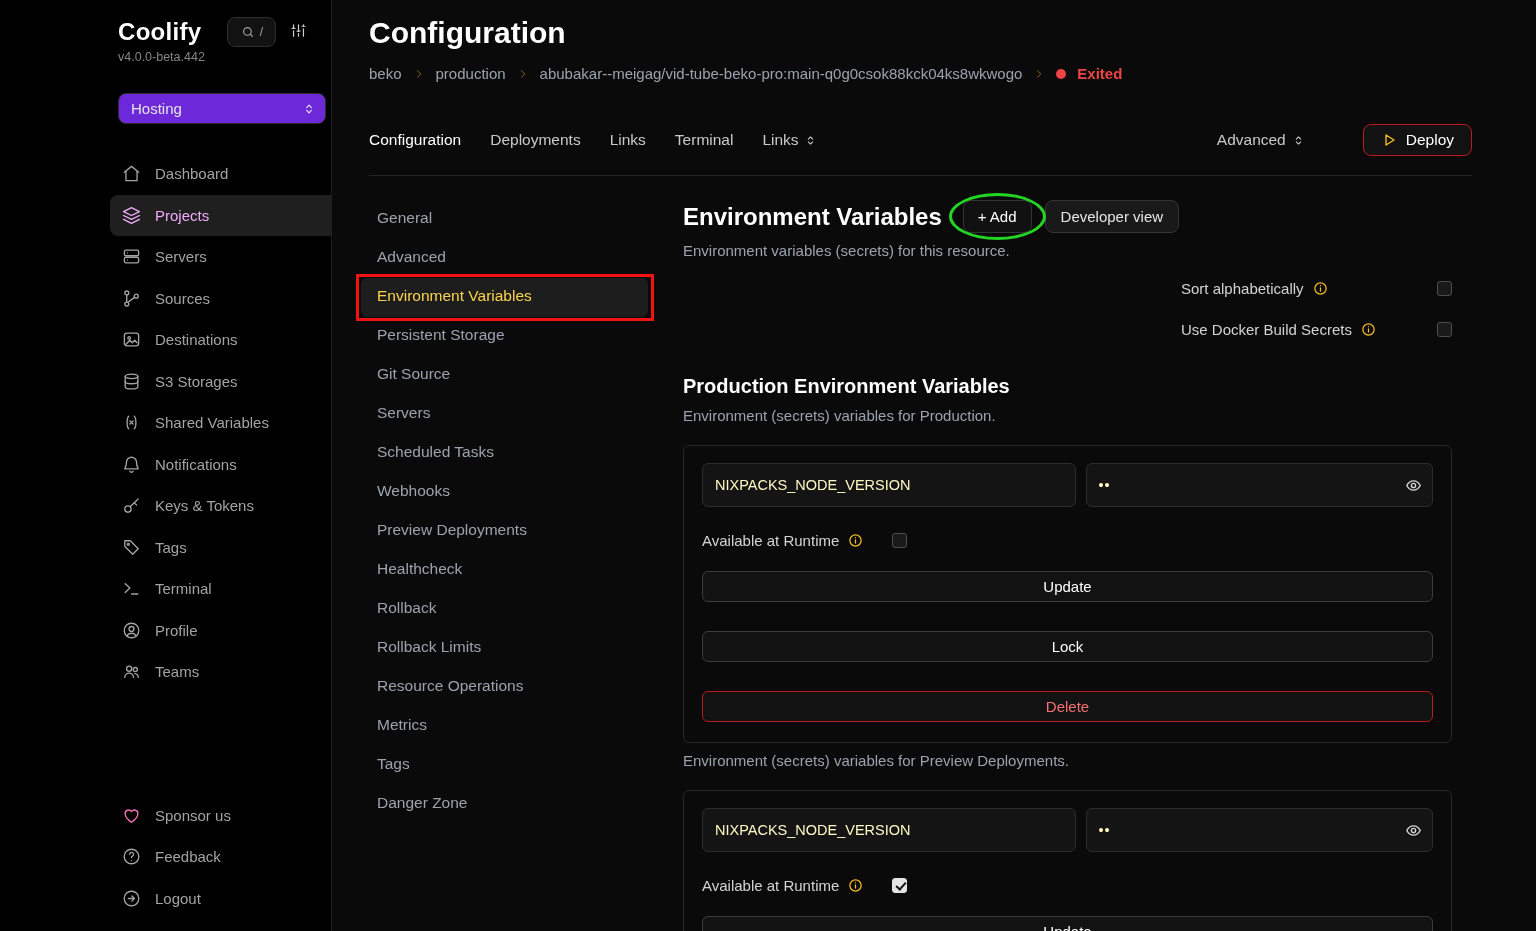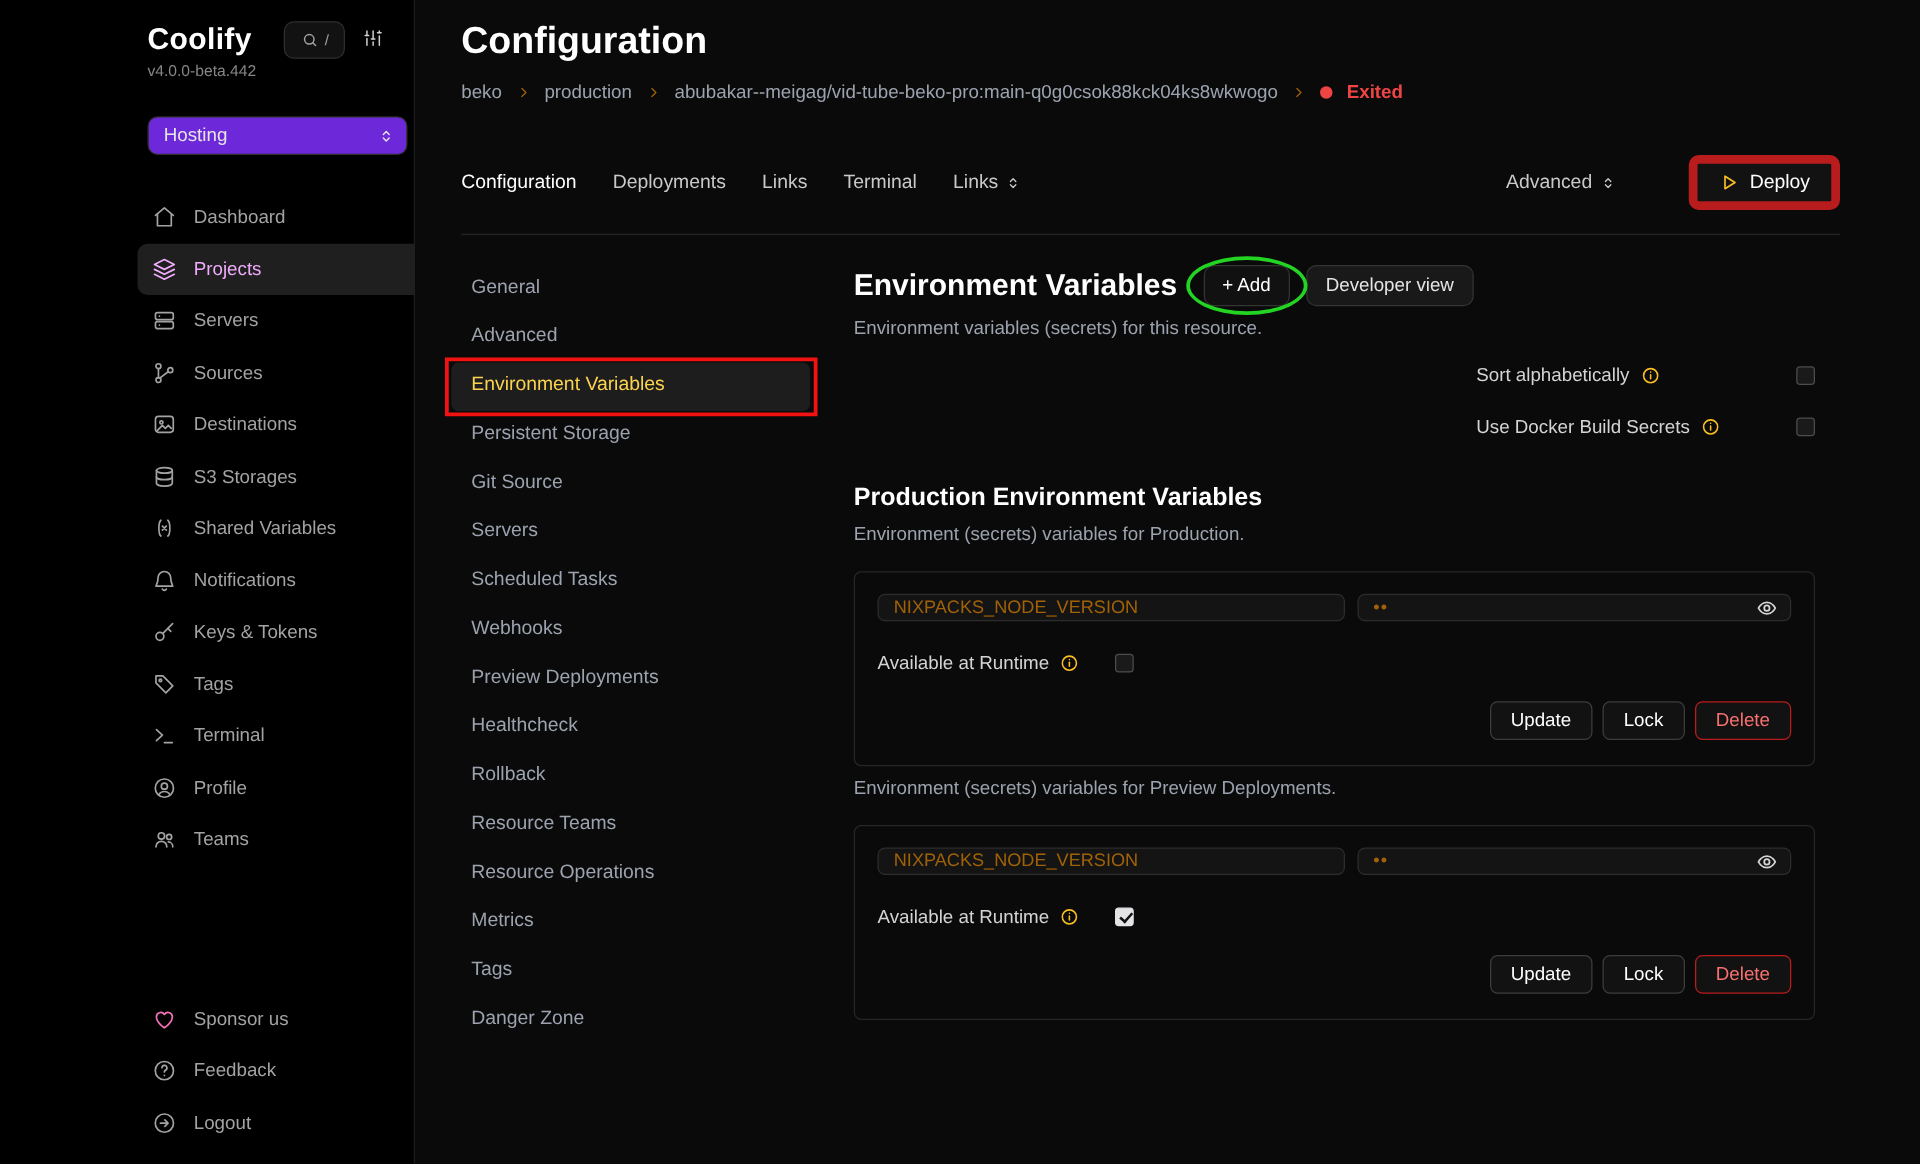--- a/index.html
+++ b/index.html
@@ -44,21 +44,21 @@
   .status-dot { width:10px; height:10px; border-radius:50%; background:#ef4444; }
   .status-text { color:#ef4444; font-weight:600; }
 
   .tabbar { margin:42px 64px 0 37px; display:flex; align-items:center; gap:29px;
     font-size:15.5px; color:#c9c9c9; padding-bottom:19px; border-bottom:1px solid #242424; }
   .tab { cursor:pointer; display:flex; align-items:center; gap:5px; }
   .tab.current { color:#fff; }
   .tab-spacer { flex:1; }
   .advanced-toggle { display:flex; align-items:center; gap:6px; cursor:pointer; color:#c9c9c9; }
   .deploy-btn { margin-left:29px; display:flex; align-items:center; gap:9px; background:#121212;
-    border:7px solid #b91c1c; border-radius:8px; padding:6px 17px; color:#fff;
+    border:1px solid #b91c1c; border-radius:8px; padding:6px 17px; color:#fff;
     font-size:15.5px; cursor:pointer; }
   .deploy-btn .ic-sm { color:#fbbf24; width:16px; height:16px; }
 
   .content { display:flex; padding:24px 64px 0 29px; flex:1; min-height:0; }
 
   
   .subnav { width:287px; margin-right:35px; display:flex; flex-direction:column;
     font-size:15.5px; color:#9ca3af; position:relative; flex:none; }
   .subnav-item { padding:9px 16px; border-radius:6px; cursor:pointer; height:39px; }
   .subnav-item.active { background:#1d1d1d; color:#fcd34d; }
@@ -87,30 +87,30 @@
   .cb { width:15px; height:15px; border:1px solid #4d4d4d; border-radius:3px;
     background:#1a1a1a; cursor:pointer; position:relative; flex:none; }
   .cb.checked { background:#e4e4e7; border-color:#e4e4e7; }
   .cb.checked::after { content:""; position:absolute; left:4.5px; top:1px; width:4px;
     height:8px; border:solid #111; border-width:0 2px 2px 0; transform:rotate(42deg); }
 
   .section-title { margin-top:37px; font-size:20px; font-weight:700; color:#fff; }
   .section-sub { margin-top:9px; font-size:15px; color:#9ca3af; }
   .var-card { margin-top:21px; border:1px solid #272727; border-radius:6px; padding:17px 18px 20px; }
   .inputs-row { display:flex; gap:10px; }
-  .txt { flex:1; height:22px; background:#141414; border:1px solid #2d2d2d; border-radius:6px;
-    padding:0 12px; color:#a16207; font-size:14.5px; outline:none; min-width:0;
+  .txt { flex:1; height:44px; background:#141414; border:1px solid #2d2d2d; border-radius:6px;
+    padding:0 12px; color:#fef9c3; font-size:14.5px; outline:none; min-width:0;
     font-family:"Liberation Sans","DejaVu Sans",sans-serif; }
   .value-wrap { flex:1; position:relative; display:flex; align-items:center; }
   .value-wrap .txt { width:100%; padding-right:42px; letter-spacing:1px; }
   .eye-btn { position:absolute; right:11px; background:none; border:none; color:#d4d4d4;
     cursor:pointer; display:flex; }
   .runtime-row { margin-top:25px; display:flex; align-items:center; font-size:15px; color:#d4d4d4; }
   .runtime-left { width:190px; display:flex; align-items:center; gap:9px; }
-  .card-buttons { margin-top:22px; display:flex; justify-content:flex-end; gap:8px; }
+  .card-buttons { margin-top:22px; display:flex; gap:29px;flex-direction:column; }
   .btn { padding:6px 16px; background:#121212; border:1px solid #3d3d3d; border-radius:6px;
     color:#fff; font-size:15px; cursor:pointer; }
   .btn-delete { border-color:#b91c1c; color:#f87171; }
 </style>
 </head>
 <body>
 
 <div class="app">
 
   <aside class="sidebar">
@@ -329,21 +329,21 @@
         <div class="subnav-item">Advanced</div>
         <div class="subnav-item active">Environment Variables</div>
         <div class="subnav-item">Persistent Storage</div>
         <div class="subnav-item">Git Source</div>
         <div class="subnav-item">Servers</div>
         <div class="subnav-item">Scheduled Tasks</div>
         <div class="subnav-item">Webhooks</div>
         <div class="subnav-item">Preview Deployments</div>
         <div class="subnav-item">Healthcheck</div>
         <div class="subnav-item">Rollback</div>
-        <div class="subnav-item">Resource Teams</div>
+        <div class="subnav-item">Rollback Limits</div>
         <div class="subnav-item">Resource Operations</div>
         <div class="subnav-item">Metrics</div>
         <div class="subnav-item">Tags</div>
         <div class="subnav-item">Danger Zone</div>
       </nav>
 
       <section class="panel">
         <div class="panel-head">
           <h2 class="panel-title">Environment Variables</h2>
           <span class="add-wrap">

